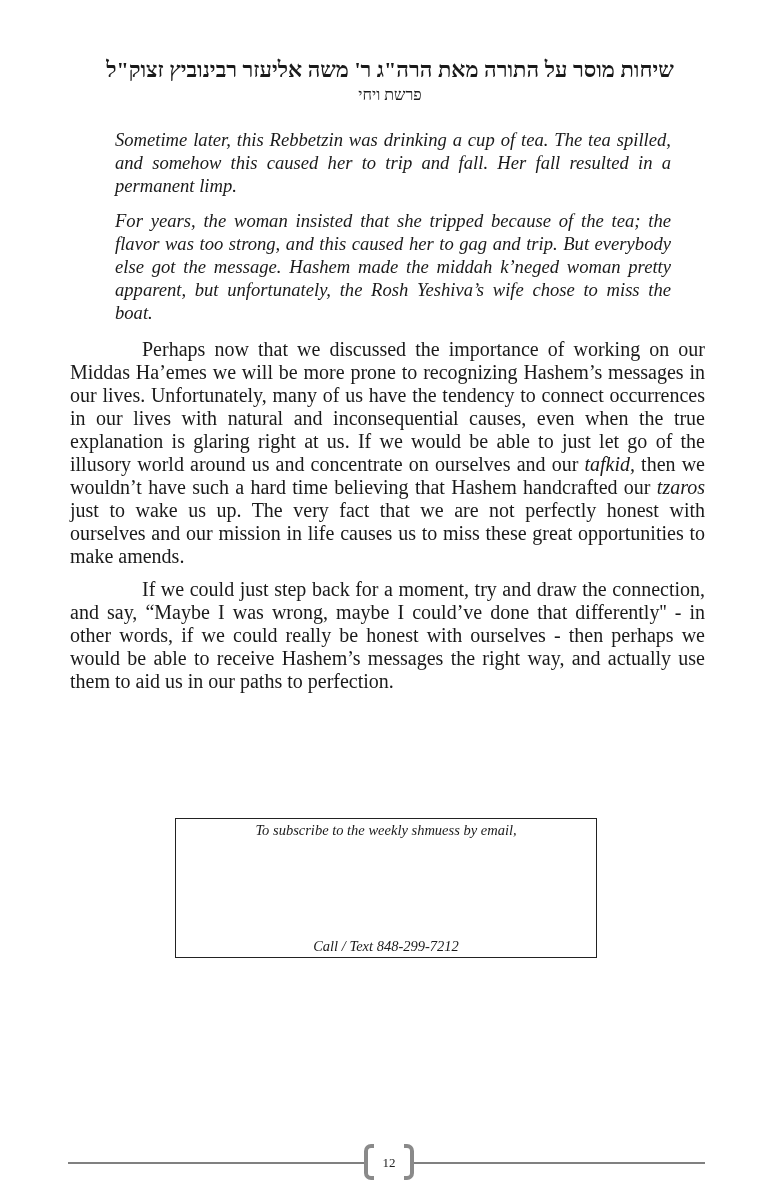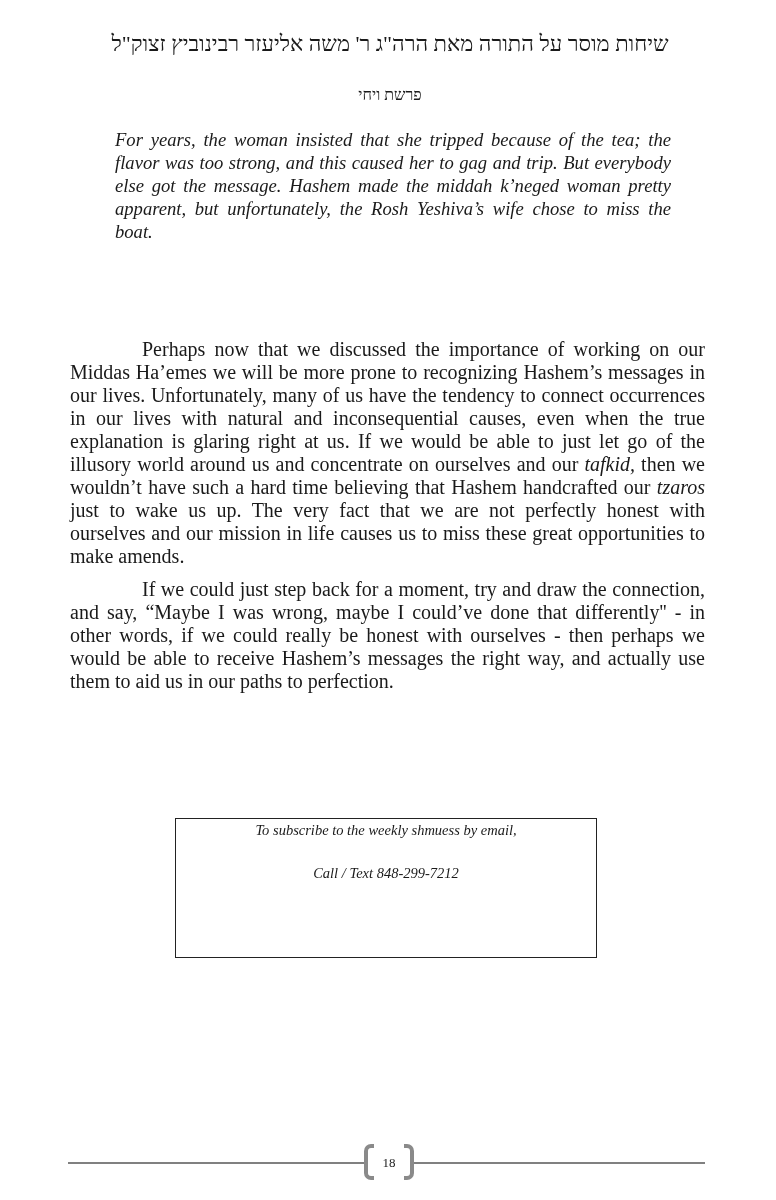--- a/index.html
+++ b/index.html
@@ -16,23 +16,23 @@
       font-family: "DejaVu Serif", serif;
     }
     .page-header {
       position: absolute;
       left: 60px;
       width: 660px;
       text-align: center;
       direction: rtl;
     }
     .header-title {
-      top: 30px;
+      top: 56px;
       font-family: "Liberation Serif", serif;
-      font-weight: normal;
+      font-weight: bold;
       font-size: 22px;
       line-height: 28px;
     }
     .header-parsha {
       top: 82px;
       font-family: "Liberation Serif", serif;
       font-size: 16px;
       line-height: 26px;
     }
     .quote-block {
@@ -70,21 +70,21 @@
       position: absolute;
       left: 175px;
       top: 818px;
       width: 422px;
       height: 140px;
       border: 1.5px solid #222;
       box-sizing: border-box;
       display: flex;
       flex-direction: column;
       align-items: center;
-      justify-content: flex-start;
+      justify-content: space-between;
       font-family: "Liberation Serif", serif;
       font-style: italic;
       font-size: 14.5px;
       line-height: 22px;
       text-align: center;
       gap: 21px;
     }
     .footer {
       position: absolute;
       left: 68px;
@@ -136,34 +136,35 @@
       top: 0px;
     }
   </style>
 </head>
 <body>
 
 <div class="page-header header-title">שיחות מוסר על התורה מאת הרה"ג ר' משה אליעזר רבינוביץ זצוק"ל</div>
 <div class="page-header header-parsha">פרשת ויחי</div>
 
 <div class="quote-block">
+  <p>Sometime later, this Rebbetzin was drinking a cup of tea. The tea spilled, and somehow this caused her to trip and fall. Her fall resulted in a permanent limp.</p>
   <p>For years, the woman insisted that she tripped because of the tea; the flavor was too strong, and this caused her to gag and trip. But everybody else got the message. Hashem made the middah k’neged woman pretty apparent, but unfortunately, the Rosh Yeshiva’s wife chose to miss the boat.</p>
 </div>
 
 <div class="body-text">
   <p><span>Perhaps now that we discussed the importance of working on our Middas Ha’emes we will be more prone to recognizing Hashem’s messages in our lives. Unfortunately, many of us have the tendency to connect occurrences in our lives with natural and inconsequential causes, even when the true explanation is glaring right at us. If we would be able to just let go of the illusory world around us and concentrate on ourselves and our </span><em>tafkid,</em><span> then we wouldn’t have such a hard time believing that Hashem handcrafted our </span><em>tzaros</em><span> just to wake us up. The very fact that we are not perfectly honest with ourselves and our mission in life causes us to miss these great opportunities to make amends.</span></p>
   <p>If we could just step back for a moment, try and draw the connection, and say, “Maybe I was wrong, maybe I could’ve done that differently'' - in other words, if we could really be honest with ourselves - then perhaps we would be able to receive Hashem’s messages the right way, and actually use them to aid us in our paths to perfection.</p>
 </div>
 
 <div class="subscribe-box">
   <div>To subscribe to the weekly shmuess by email,</div>
   <div>Call / Text 848-299-7212</div>
 </div>
 
 <div class="footer">
   <div class="footer-rule left"></div>
   <div class="page-number-wrap">
     <span class="brace left"></span>
-    <span class="page-number">18</span>
+    <span class="page-number">12</span>
     <span class="brace right"></span>
   </div>
   <div class="footer-rule right"></div>
 </div>
 
 </body></html>

